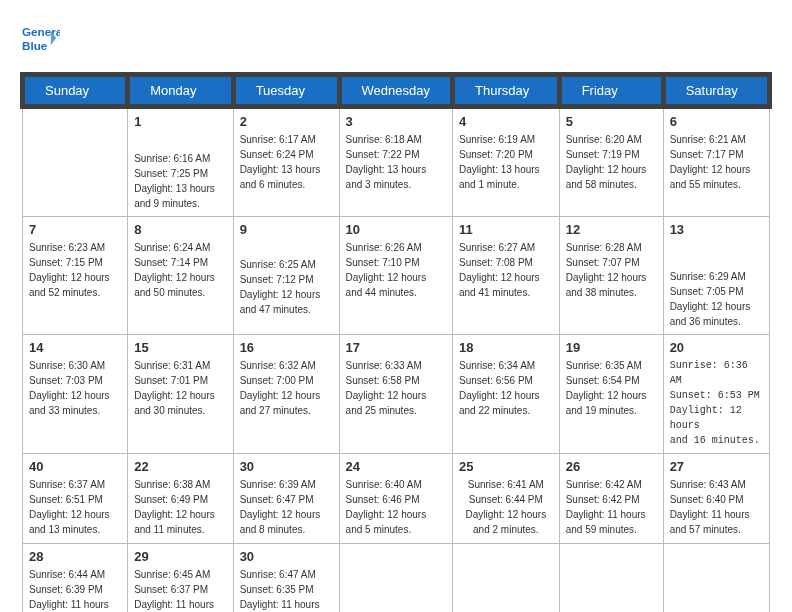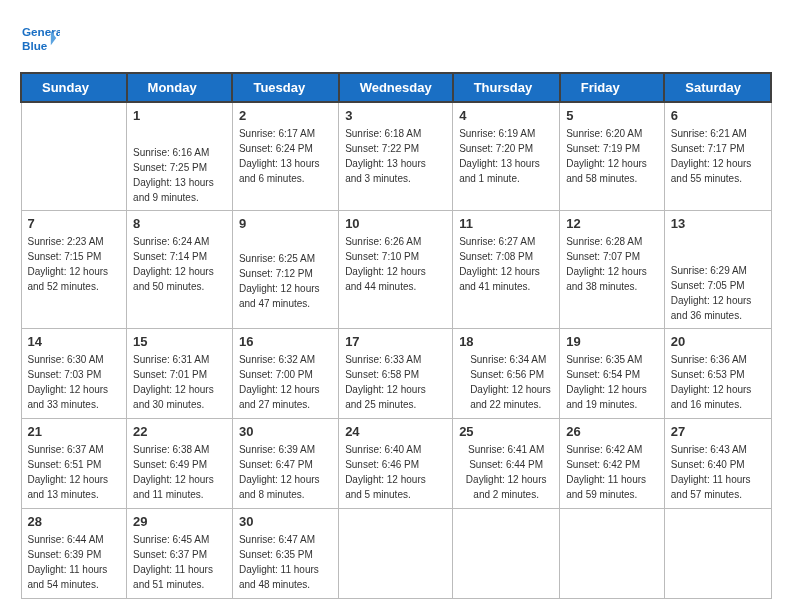--- a/index.html
+++ b/index.html
@@ -39,24 +39,24 @@
     }
     .calendar {
       width: 100%;
       border-collapse: collapse;
       border: 1px solid #bbb;
     }
     .calendar th {
       background: #1a6fc4;
       color: #fff;
       font-size: 13px;
-      font-weight: bold;
+      font-weight: normal;
       padding: 6px 20px;
       text-align: left;
-      border: 2px solid #404040;
+      border: 5px solid #404040;
     }
     .calendar td {
       width: 108px;
       vertical-align: top;
       border: 1px solid #bbb;
       padding: 5px 6px;
       min-height: 90px;
       font-size: 10.5px;
       color: #333;
       background: #fff;
@@ -155,21 +155,21 @@
           <span class="day-number">6</span>
           <div class="day-info" style="white-space: pre-line;">Sunrise: 6:21 AM
 Sunset: 7:17 PM
 Daylight: 12 hours
 and 55 minutes.</div>
         </td>
       </tr>
       <tr class="week-row">
         <td>
           <span class="day-number">7</span>
-          <div class="day-info" style="white-space: pre-line;">Sunrise: 2:23 AM
+          <div class="day-info" style="white-space: pre-line;">Sunrise: 6:23 AM
 Sunset: 7:15 PM
 Daylight: 12 hours
 and 52 minutes.</div>
         </td>
         <td>
           <span class="day-number">8</span>
           <div class="day-info" style="white-space: pre-line;">Sunrise: 6:24 AM
 Sunset: 7:14 PM
 Daylight: 12 hours
 and 50 minutes.</div>
@@ -234,43 +234,43 @@
         </td>
         <td>
           <span class="day-number">17</span>
           <div class="day-info" style="white-space: pre-line;">Sunrise: 6:33 AM
 Sunset: 6:58 PM
 Daylight: 12 hours
 and 25 minutes.</div>
         </td>
         <td>
           <span class="day-number">18</span>
-          <div class="day-info" style="white-space: pre-line; margin-left: 11px;">Sunrise: 6:34 AM
+          <div class="day-info" style="white-space: pre-line;">Sunrise: 6:34 AM
 Sunset: 6:56 PM
 Daylight: 12 hours
 and 22 minutes.</div>
         </td>
         <td>
           <span class="day-number">19</span>
           <div class="day-info" style="white-space: pre-line;">Sunrise: 6:35 AM
 Sunset: 6:54 PM
 Daylight: 12 hours
 and 19 minutes.</div>
         </td>
         <td>
           <span class="day-number">20</span>
-          <div class="day-info" style="white-space: pre-line;">Sunrise: 6:36 AM
+          <div class="day-info" style="white-space: pre-line; font-family: Liberation Mono, monospace;">Sunrise: 6:36 AM
 Sunset: 6:53 PM
 Daylight: 12 hours
 and 16 minutes.</div>
         </td>
       </tr>
       <tr class="week-row">
         <td>
-          <span class="day-number">21</span>
+          <span class="day-number">40</span>
           <div class="day-info" style="white-space: pre-line;">Sunrise: 6:37 AM
 Sunset: 6:51 PM
 Daylight: 12 hours
 and 13 minutes.</div>
         </td>
         <td>
           <span class="day-number">22</span>
           <div class="day-info" style="white-space: pre-line;">Sunrise: 6:38 AM
 Sunset: 6:49 PM
 Daylight: 12 hours

